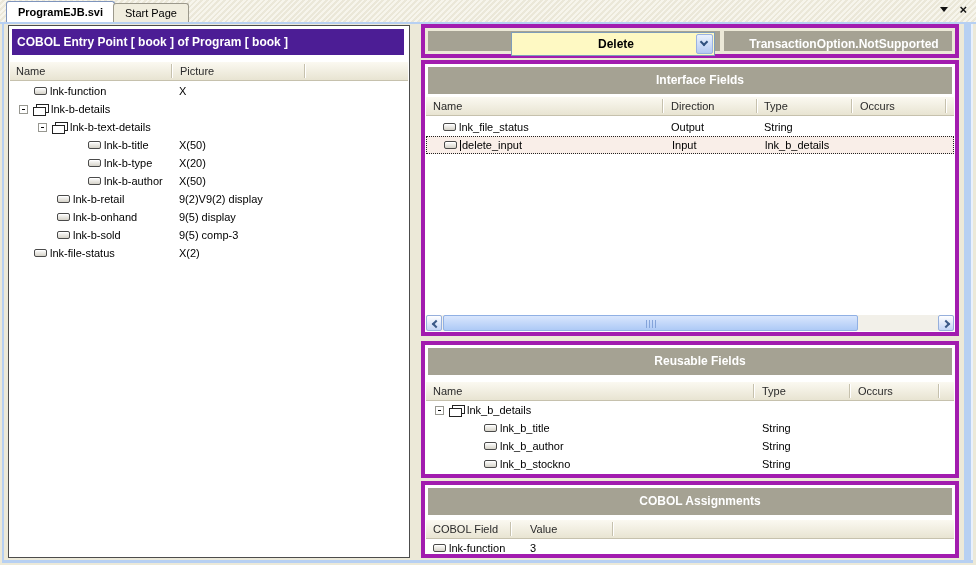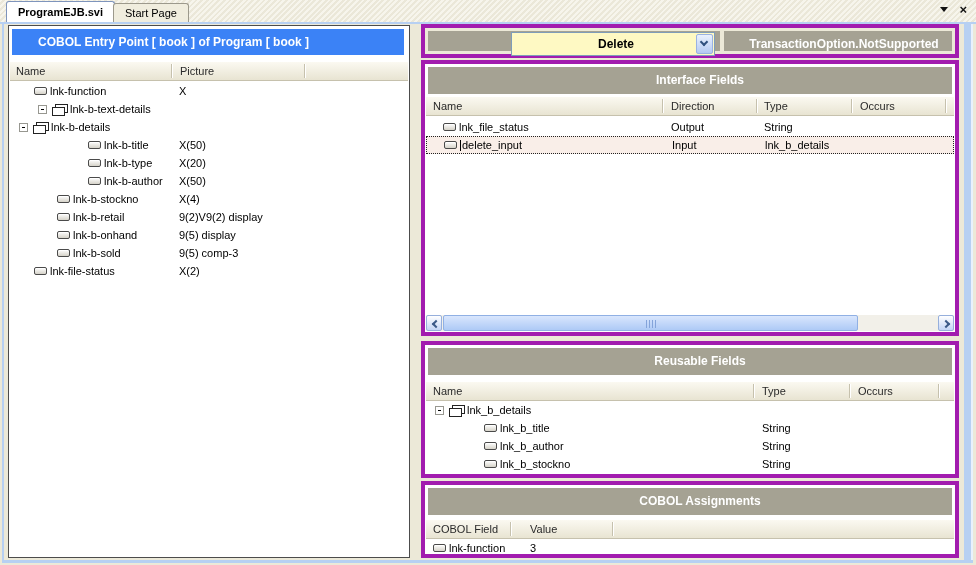--- a/index.html
+++ b/index.html
@@ -40,22 +40,22 @@
   .edge-right { position:absolute; right:3px; top:0; bottom:4px; width:9px; background:#b7d0f2; border-right:2px solid #e9f1fd; }
   .edge-bottom{ position:absolute; left:2px; right:3px; bottom:2px; height:3px; background:#b7d0f2; }
 
   
   .left-panel {
     position:absolute; left:8px; top:1px; width:402px; height:533px;
     background:#fff; border:1px solid #4c4c4c;
   }
   .lp-title {
     position:absolute; left:3px; top:3px; right:5px; height:26px;
-    background:#3b82f6; color:#fff; font-weight:bold; font-size:12px;
-    line-height:26px; padding-left:26px; white-space:nowrap;
+    background:#4c1d95; color:#fff; font-weight:bold; font-size:12px;
+    line-height:26px; padding-left:5px; white-space:nowrap;
   }
   .colhead {
     position:absolute; left:1px; right:1px; height:19px;
     background:linear-gradient(#fbf9f1,#e8e4d2);
     border-bottom:1px solid #c6c1ad; color:#2a2a2a;
   }
   .colhead .clabel { position:absolute; top:0; line-height:18px; white-space:nowrap; }
   .colsep { position:absolute; top:2px; bottom:2px; width:1px; background:#c6c1ad; box-shadow:1px 0 0 #fff; }
   .lp-colhead { top:36px; }
   .lp-rows { position:absolute; left:1px; right:1px; top:56px; }
@@ -176,62 +176,55 @@
 
     <div class="lp-rows">
       <div class="trow">
         <div class="lead p24">
             <span class="ico-field"></span>
           <span class="lbl">lnk-function</span>
           </div>
         <span class="pic">X</span>
       </div>
       <div class="trow">
+        <div class="lead p9">
+            <span class="expander"></span>
+          <span class="ico-group"></span>
+          <span class="lbl">lnk-b-details</span>
+          </div>
+        <span class="pic"></span>
+      </div>
+      <div class="trow">
         <div class="lead p28">
             <span class="expander"></span>
           <span class="ico-group"></span>
           <span class="lbl">lnk-b-text-details</span>
           </div>
         <span class="pic"></span>
       </div>
       <div class="trow">
-        <div class="lead p9">
-            <span class="expander"></span>
-          <span class="ico-group"></span>
-          <span class="lbl">lnk-b-details</span>
-          </div>
-        <span class="pic"></span>
-      </div>
-      <div class="trow">
         <div class="lead p66">
             <span class="ico-field"></span>
           <span class="lbl">lnk-b-title</span>
           </div>
         <span class="pic">X(50)</span>
       </div>
       <div class="trow">
         <div class="lead p66">
             <span class="ico-field"></span>
           <span class="lbl">lnk-b-type</span>
           </div>
         <span class="pic">X(20)</span>
       </div>
       <div class="trow">
         <div class="lead p66">
             <span class="ico-field"></span>
           <span class="lbl">lnk-b-author</span>
           </div>
         <span class="pic">X(50)</span>
-      </div>
-      <div class="trow">
-        <div class="lead p47">
-            <span class="ico-field"></span>
-          <span class="lbl">lnk-b-stockno</span>
-          </div>
-        <span class="pic">X(4)</span>
       </div>
       <div class="trow">
         <div class="lead p47">
             <span class="ico-field"></span>
           <span class="lbl">lnk-b-retail</span>
           </div>
         <span class="pic">9(2)V9(2) display</span>
       </div>
       <div class="trow">
         <div class="lead p47">

